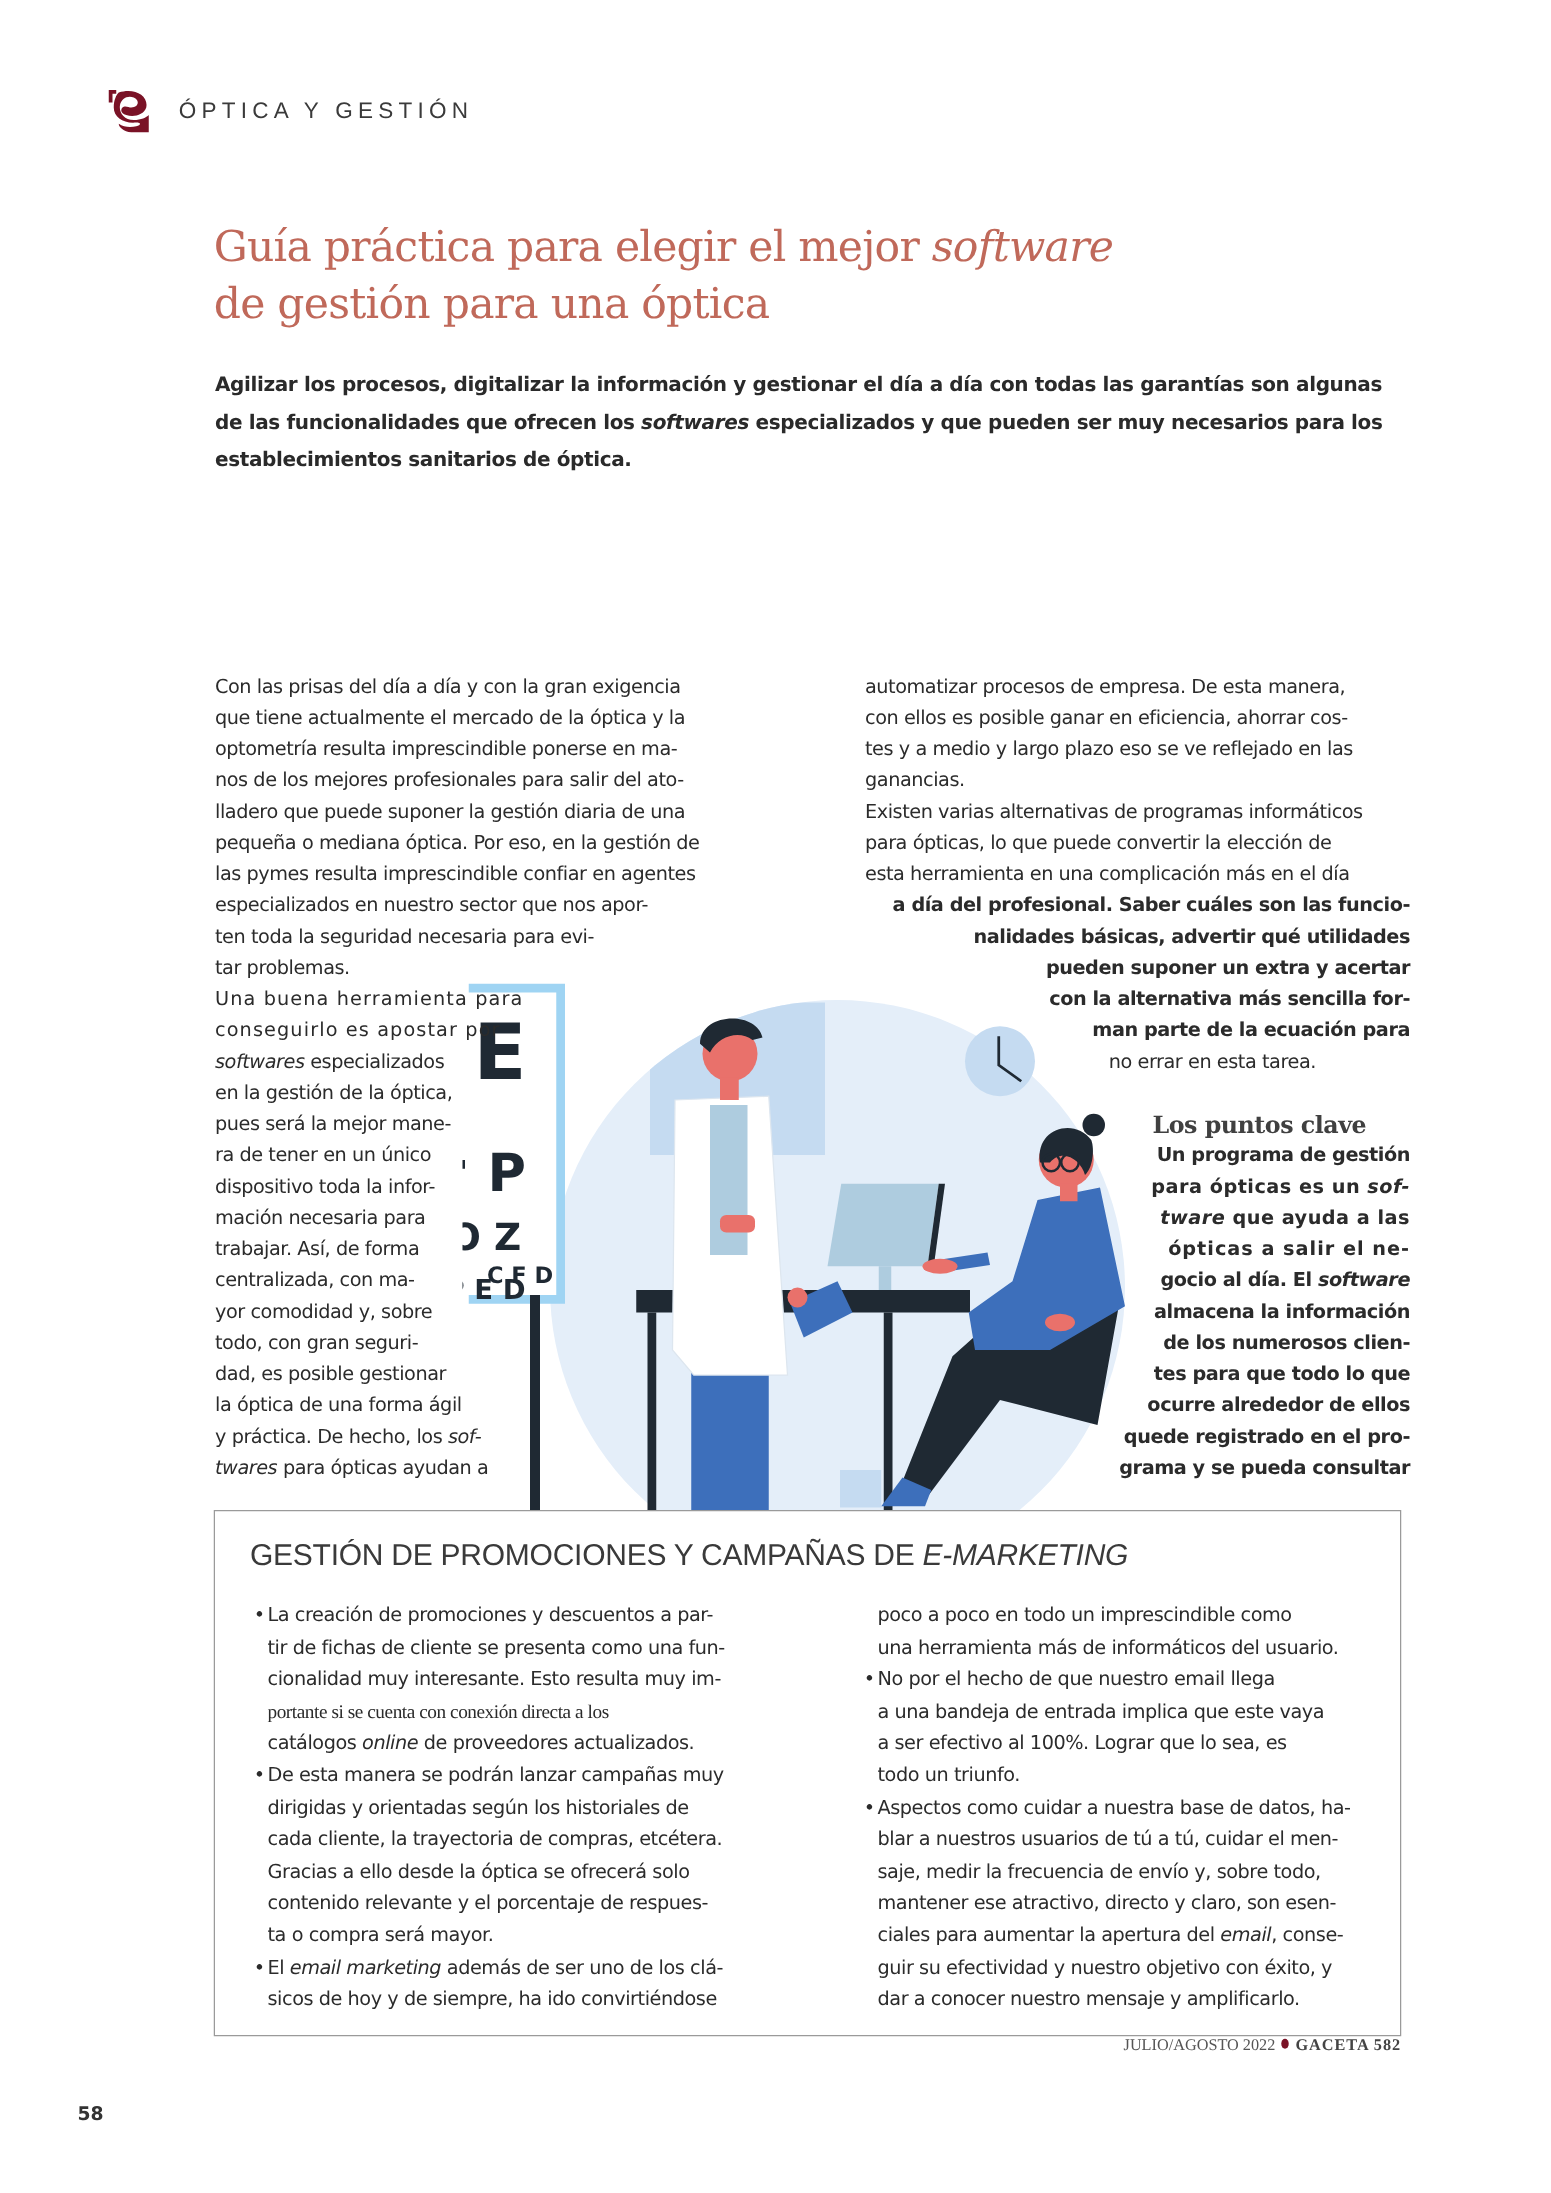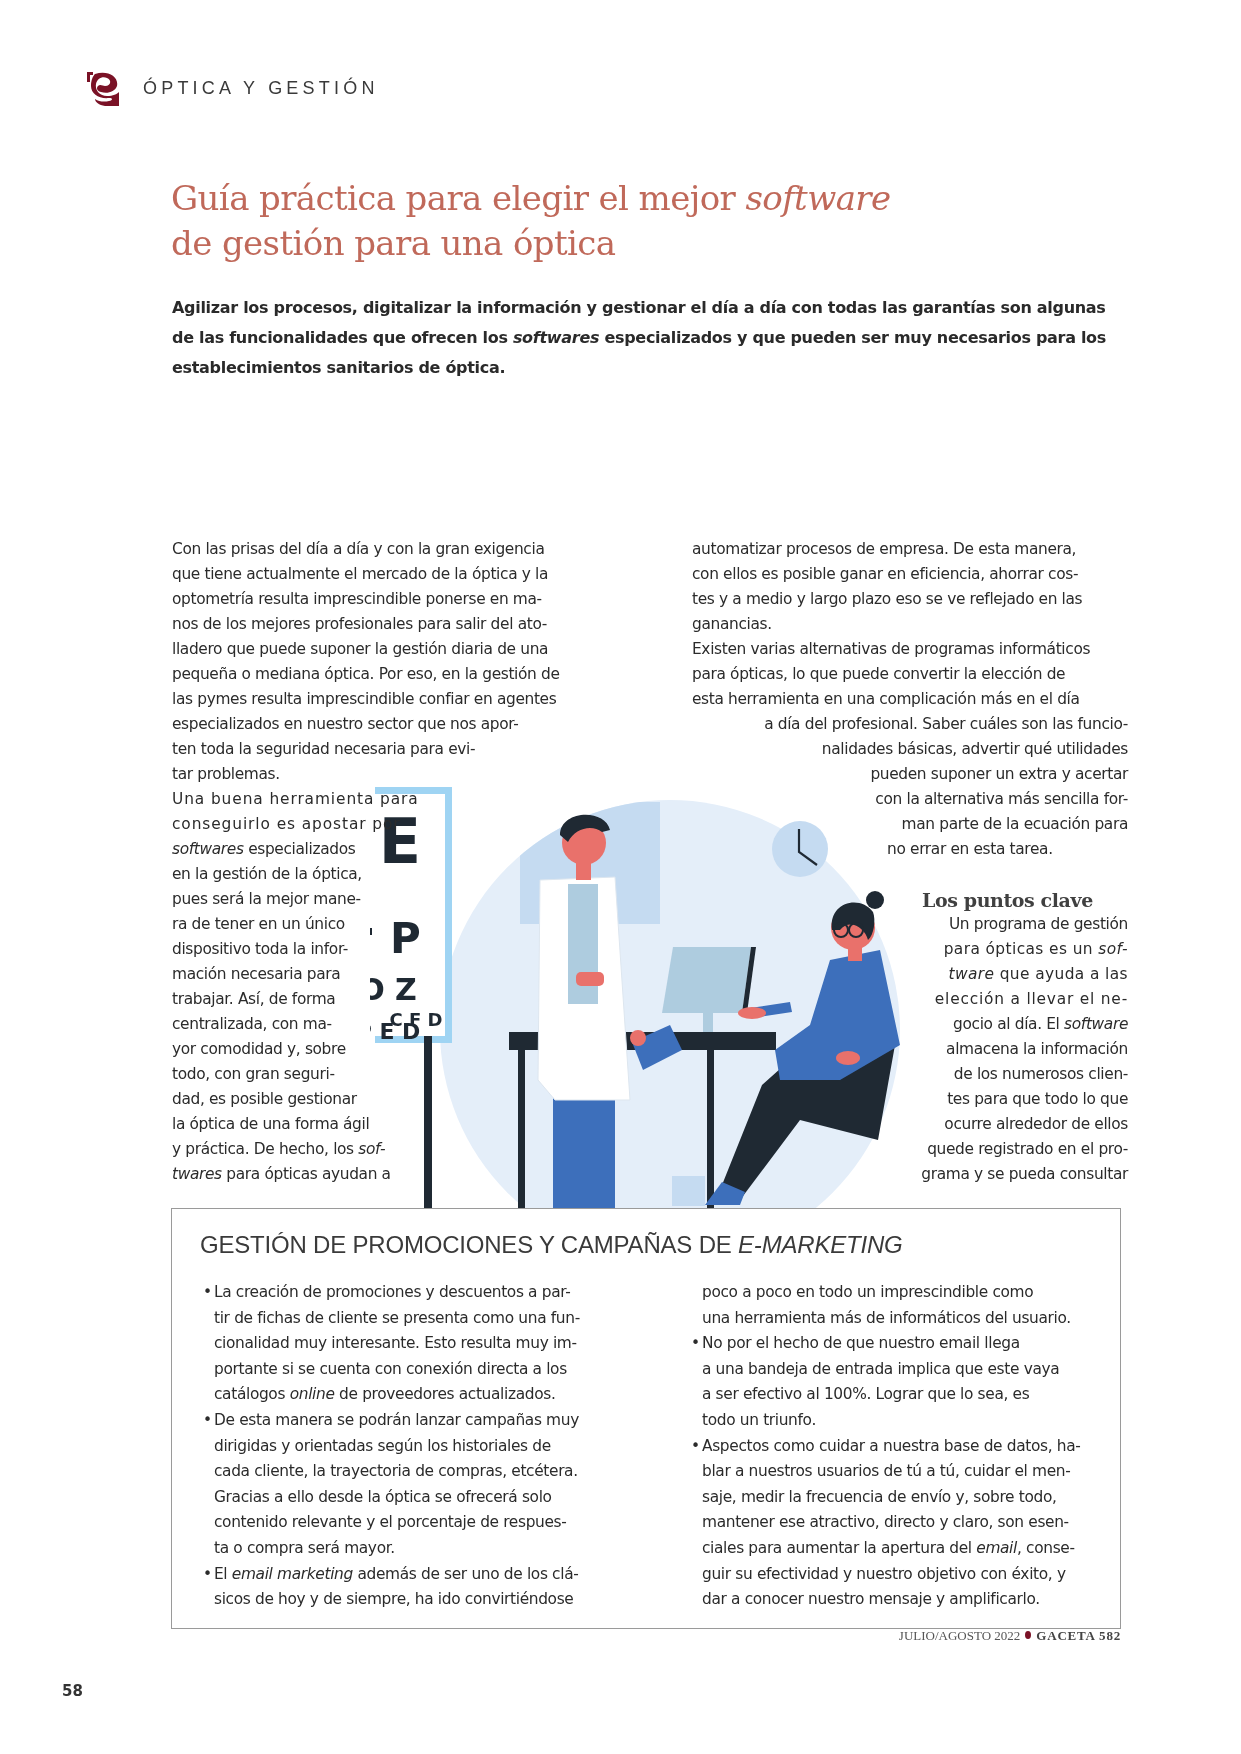--- a/index.html
+++ b/index.html
@@ -18,21 +18,21 @@
   #title i { font-style:italic; }
   #lead { left:172px; top:293px; width:960px; font-family:"DejaVu Sans", sans-serif; font-weight:bold;
           font-size:16px; line-height:30px; color:#2a2a2a; margin:0; letter-spacing:-0.3px; }
   #lead i { font-style:italic; }
 
   
   .body { font-family:"DejaVu Sans", sans-serif; font-size:15.4px; line-height:25.1px; color:#2b2b2b;
           letter-spacing:-0.35px; }
   .line { position:absolute; white-space:nowrap; }
   .line i { font-style:italic; }
-  .right { text-align:right; }
+  .right { text-align:right;font-weight:bold; }
 
   #puntos-heading { left:922px; top:888px; font-family:"DejaVu Serif", serif; font-weight:bold; font-size:19px;
                     color:#404040; letter-spacing:-0.4px; white-space:nowrap; }
 
   
   #illustration { left:370px; top:780px; width:560px; height:440px; }
 
   
   #promo-box { left:171px; top:1208px; width:950px; height:421px; border:1.5px solid #9a9a9a;
                box-sizing:border-box; background:#ffffff; }
@@ -180,37 +180,37 @@
   <div class="line right" style="right:113px;top:737px">nalidades básicas, advertir qué utilidades</div>
   <div class="line right" style="right:113px;top:762px">pueden suponer un extra y acertar</div>
   <div class="line right" style="right:113px;top:787px">con la alternativa más sencilla for-</div>
   <div class="line right" style="right:113px;top:812px">man parte de la ecuación para</div>
   <div class="line" style="left:887px;top:837px">no errar en esta tarea.</div>
 
   <div id="puntos-heading" class="abs">Los puntos clave</div>
   <div class="line right" style="right:113px;top:912px">Un programa de gestión</div>
   <div class="line right" style="right:113px;top:937px;letter-spacing:0.4px"><span>para ópticas es un </span><i>sof-</i></div>
   <div class="line right" style="right:113px;top:962px;letter-spacing:0.4px"><i>tware</i><span> que ayuda a las</span></div>
-  <div class="line right" style="right:113px;top:987px;letter-spacing:0.8px">elección a llevar el ne-</div>
+  <div class="line right" style="right:113px;top:987px;letter-spacing:0.8px">ópticas a salir el ne-</div>
   <div class="line right" style="right:113px;top:1012px"><span>gocio al día. El </span><i>software</i></div>
   <div class="line right" style="right:113px;top:1037px">almacena la información</div>
   <div class="line right" style="right:113px;top:1062px">de los numerosos clien-</div>
   <div class="line right" style="right:113px;top:1087px">tes para que todo lo que</div>
   <div class="line right" style="right:113px;top:1112px">ocurre alrededor de ellos</div>
   <div class="line right" style="right:113px;top:1137px">quede registrado en el pro-</div>
   <div class="line right" style="right:113px;top:1162px">grama y se pueda consultar</div>
 </div>
 
 <div id="promo-box" class="abs">
   <div id="promo-title" class="abs"><span>GESTIÓN DE PROMOCIONES  Y CAMPAÑAS DE </span><i>E-MARKETING</i></div>
   <div id="promo-left" class="body bx">
       <div class="line" style="left: 42px; top: 71px;"><span class="bullet" style="left: -11px;">•</span><span>La creación de promociones y descuentos a par-</span></div>
       <div class="line" style="left: 42px; top: 96.6px;"><span>tir de fichas de cliente se presenta como una fun-</span></div>
       <div class="line" style="left: 42px; top: 122.2px;"><span>cionalidad muy interesante. Esto resulta muy im-</span></div>
-      <div class="line" style="left: 42px; top: 147.8px;"><span>portante si se cuenta con conexión directa a los</span></div>
+      <div class="line" style="left: 42px; top: 147.8px; font-family: Liberation Serif, serif;"><span>portante si se cuenta con conexión directa a los</span></div>
       <div class="line" style="left: 42px; top: 173.4px;"><span>catálogos </span><i>online</i><span> de proveedores actualizados.</span></div>
       <div class="line" style="left: 42px; top: 199px;"><span class="bullet" style="left: -11px;">•</span><span>De esta manera se podrán lanzar campañas muy</span></div>
       <div class="line" style="left: 42px; top: 224.6px;"><span>dirigidas y orientadas según los historiales de</span></div>
       <div class="line" style="left: 42px; top: 250.2px;"><span>cada cliente, la trayectoria de compras, etcétera.</span></div>
       <div class="line" style="left: 42px; top: 275.8px;"><span>Gracias a ello desde la óptica se ofrecerá solo</span></div>
       <div class="line" style="left: 42px; top: 301.4px;"><span>contenido relevante y el porcentaje de respues-</span></div>
       <div class="line" style="left: 42px; top: 327px;"><span>ta o compra será mayor.</span></div>
       <div class="line" style="left: 42px; top: 352.6px;"><span class="bullet" style="left: -11px;">•</span><span>El </span><i>email marketing</i><span> además de ser uno de los clá-</span></div>
       <div class="line" style="left: 42px; top: 378.2px;"><span>sicos de hoy y de siempre, ha ido convirtiéndose</span></div>
     </div>

